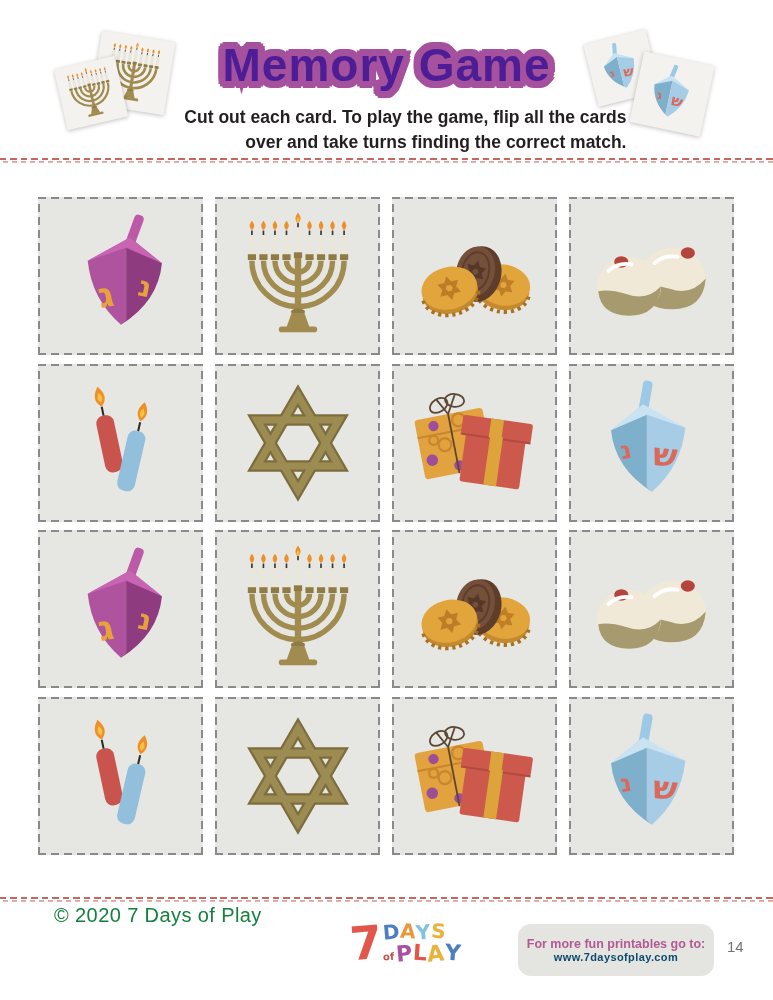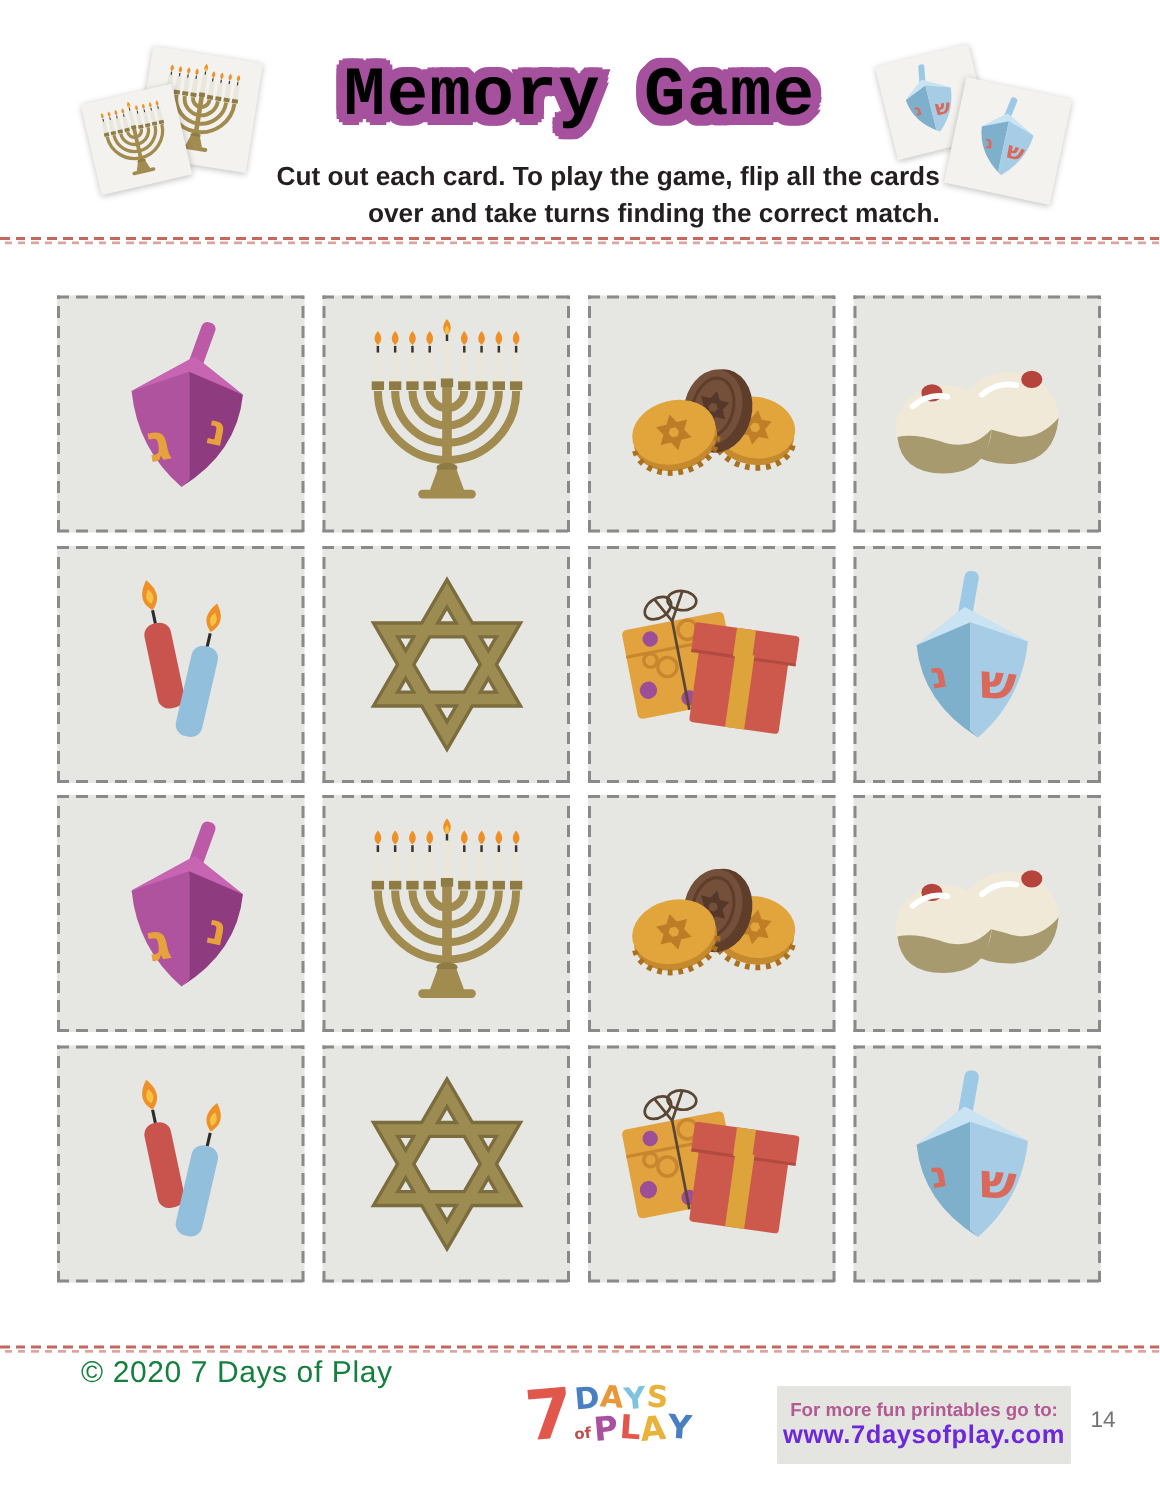--- a/index.html
+++ b/index.html
@@ -1,22 +1,22 @@
 <!DOCTYPE html>
 <html><head>
 <meta charset="utf-8">
 <style>
   html,body{margin:0;padding:0;background:#fff;}
   .page{position:relative;width:773px;height:1000px;background:#ffffff;overflow:hidden;
         font-family:"Liberation Sans",sans-serif;}
 
   
   .title{position:absolute;left:0;top:38px;width:100%;text-align:center;
-         font-family:Liberation Mono, monospace;font-weight:800;font-size:46px;letter-spacing:1px;
-         color:#000000;-webkit-text-stroke:11px #a5519d;paint-order:stroke fill;
+         font-family:Liberation Sans, sans-serif;font-weight:800;font-size:46px;letter-spacing:1px;
+         color:#4c1d95;-webkit-text-stroke:11px #a5519d;paint-order:stroke fill;
          text-shadow:7px 0 0 #a5519d,-7px 0 0 #a5519d,0 7px 0 #a5519d,0 -7px 0 #a5519d,
             5px 5px 0 #a5519d,5px -5px 0 #a5519d,-5px 5px 0 #a5519d,-5px -5px 0 #a5519d,
             7px 3px 0 #a5519d,7px -3px 0 #a5519d,-7px 3px 0 #a5519d,-7px -3px 0 #a5519d,
             3px 7px 0 #a5519d,3px -7px 0 #a5519d,-3px 7px 0 #a5519d,-3px -7px 0 #a5519d;}
   .subtitle{position:absolute;left:50%;transform:translateX(-50%);top:105px;width:480px;
             text-align:right;font-weight:700;font-size:17.5px;line-height:1.42;color:#231f20;}
 
   .decor-card{position:absolute;background:#f3f2ef;box-shadow:0 1px 4px rgba(0,0,0,.25);
               display:flex;align-items:center;justify-content:center;}
   .decor-card svg{width:84%;height:84%;}
@@ -52,24 +52,24 @@
   .logo-seven{font-size:46px;line-height:.92;}
   .logo-right{display:flex;flex-direction:column;}
   .logo-days{font-size:20px;line-height:1.05;letter-spacing:.5px;}
   .logo-playrow{display:flex;align-items:flex-end;gap:2px;}
   .logo-of{font-size:10px;line-height:1;transform:translateY(-3px);}
   .logo-play{font-size:22px;line-height:1;letter-spacing:.5px;}
   .logo-letter{display:inline-block;}
   .logo-letter:nth-child(odd){transform:rotate(-5deg);}
   .logo-letter:nth-child(even){transform:rotate(4deg) translateY(-1px);}
   .badge{position:absolute;left:518px;top:924px;width:196px;height:52px;background:#e4e4e0;
-         border-radius:1px;display:flex;flex-direction:column;align-items:center;justify-content:center;
+         border-radius:13px;display:flex;flex-direction:column;align-items:center;justify-content:center;
          text-decoration:none;cursor:pointer;}
   .badge-line1{font-size:12.5px;color:#b25a94;font-weight:700;}
-  .badge-line2{font-size:17px;color:#6d28d9;font-weight:800;letter-spacing:.4px;}
+  .badge-line2{font-size:11px;color:#0c4a6e;font-weight:800;letter-spacing:.4px;}
   .page-number{position:absolute;left:727px;top:938px;font-size:15px;color:#737373;}
   .defs{position:absolute;width:0;height:0;overflow:hidden;}
 </style>
 </head>
 <body>
 
 <div class="page">
 
   <svg class="defs" aria-hidden="true">
     <defs>

